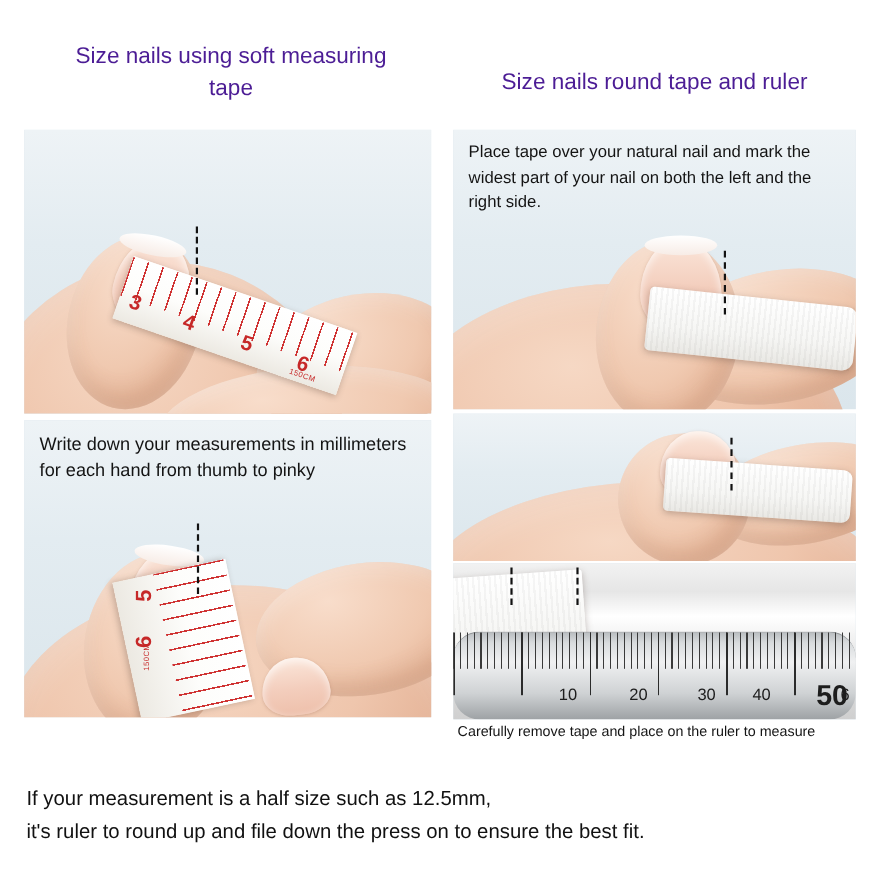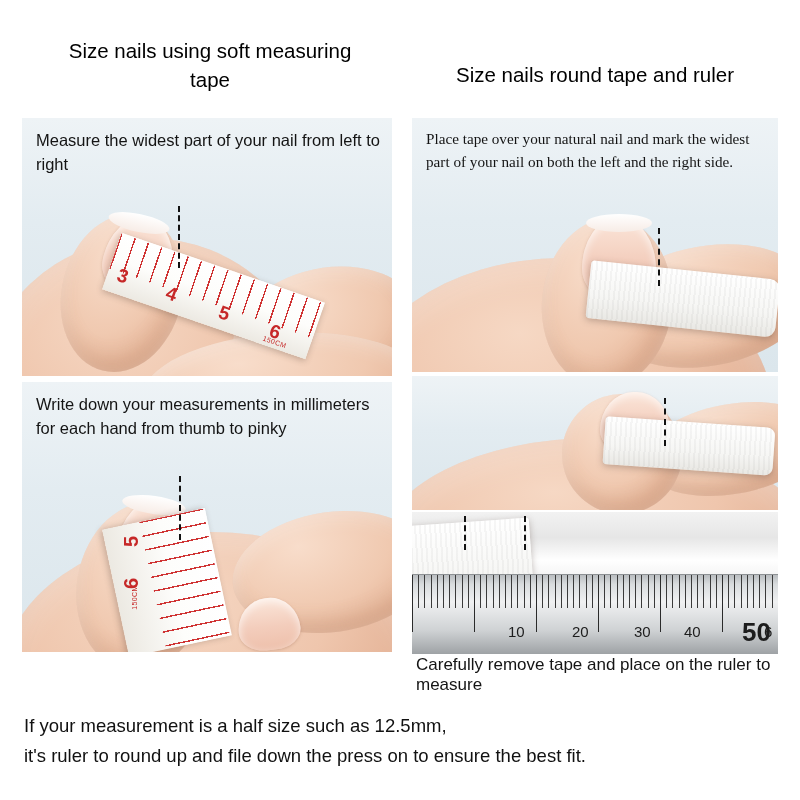--- a/index.html
+++ b/index.html
@@ -19,21 +19,21 @@
     position: relative;
     width: 800px;
     height: 800px;
   }
 
   
   .col-heading {
     position: absolute;
     font-size: 20.5px;
     line-height: 29px;
-    color: #000000;
+    color: #4c1d95;
     text-align: center;
   }
   #heading-left {
     left: 50px;
     top: 36px;
     width: 320px;
   }
   #heading-right {
     left: 400px;
     top: 60px;
@@ -52,21 +52,20 @@
     top: 10px;
     right: 10px;
     font-size: 16.5px;
     line-height: 24px;
     color: #141414;
     z-index: 5;
   }
   .panel-caption.small {
     font-size: 15.2px;
     line-height: 22.5px;
-    font-family: Liberation Serif, serif;
   }
 
   
   #panel-l1 { left: 22px;  top: 118px; width: 370px; height: 258px; }
   #panel-l2 { left: 22px;  top: 382px; width: 370px; height: 270px; }
   
   #panel-r1 { left: 412px; top: 118px; width: 366px; height: 254px; }
   #panel-r2 { left: 412px; top: 376px; width: 366px; height: 134px; }
   #panel-r3 { left: 412px; top: 512px; width: 366px; height: 142px; }
 
@@ -174,20 +173,21 @@
     position: absolute;
     inset: 0;
     background: linear-gradient(180deg, #f2f2f2 0%, #e6e6e6 18%, #ffffff 34%, #e8e8e8 58%, #cfcfcf 100%);
   }
   .ruler-body {
     position: absolute;
     left: 0;
     right: 0;
     background: linear-gradient(180deg, #b9bdc0 0%, #d9dcde 12%, #f0f1f2 34%, #cfd2d4 70%, #9ea2a5 100%);
     border-top: 1px solid #8d9194;
+    border-radius: 24px;
   }
   .ruler-ticks-sm {
     position: absolute;
     left: 0; right: 0; top: 0;
     height: 42%;
     background: repeating-linear-gradient(90deg,
       #3a3a3a 0 1px, rgba(0,0,0,0) 1px 6.2px);
   }
   .ruler-ticks-lg {
     position: absolute;
@@ -206,21 +206,21 @@
     font-size: 26px;
     font-weight: bold;
   }
 
   
   #caption-remove {
     position: absolute;
     left: 416px;
     top: 655px;
     width: 370px;
-    font-size: 17px;
+    font-size: 13px;
     line-height: 20px;
     color: #141414;
   }
 
   
   .bottom-note {
     position: absolute;
     left: 24px;
     width: 760px;
     font-size: 18.5px;
@@ -256,21 +256,20 @@
         <div class="tape-num" style="left:10px; top:30px; font-size:19px;">3</div>
         <div class="tape-num" style="left:62px; top:31px; font-size:19px;">4</div>
         <div class="tape-num" style="left:118px; top:32px; font-size:19px;">5</div>
         <div class="tape-num" style="left:172px; top:33px; font-size:19px;">6</div>
         <div class="tape-brand" style="left:168px; top:50px;">150CM</div>
       </div>
 
       <div class="dash" style="left:156px; top:88px; height:62px;"></div>
     </div>
 
-    <div class="panel-caption">Measure the widest part of your nail from left to right</div>
   </div>
 
   <div class="panel" id="panel-l2">
     <div class="scene">
       <div class="bg-gradient"></div>
 
       <div class="hand" style="left:-20px; top:150px; width:420px; height:240px;"></div>
       <div class="finger" style="left:210px; top:130px; width:200px; height:120px; transform:rotate(-8deg);"></div>
       <div class="finger" style="left:55px; top:120px; width:130px; height:170px; transform:rotate(10deg);"></div>
       <div class="nail" style="left:96px; top:118px; width:72px; height:80px; transform:rotate(8deg);"></div>

